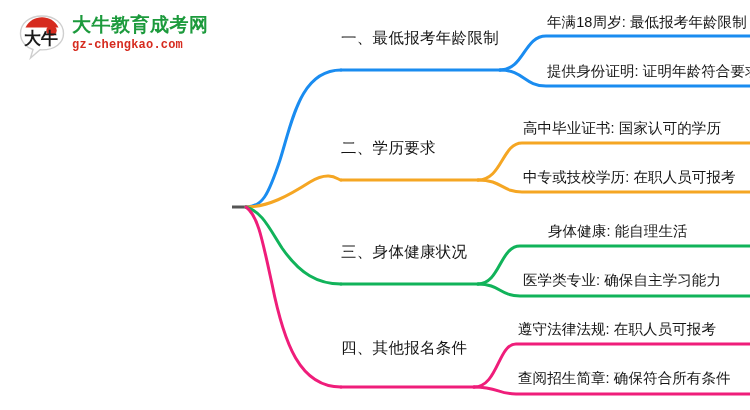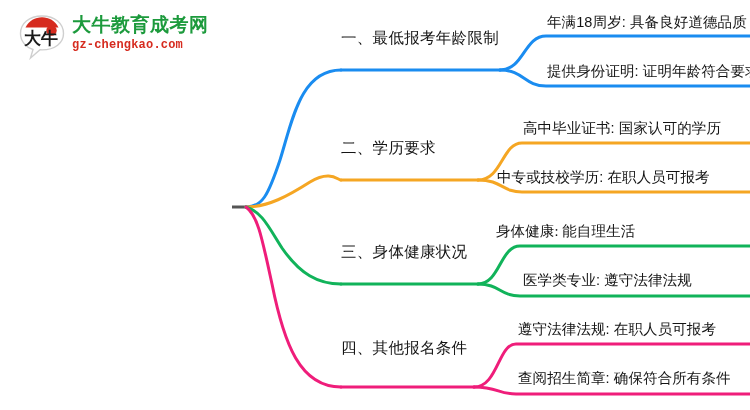--- a/index.html
+++ b/index.html
@@ -91,22 +91,22 @@
     letter-spacing: 0.1px;
   }
   #branch-0-label { left: 341px; top: 28px; }
   #branch-1-label { left: 341px; top: 138px; }
   #branch-2-label { left: 341px; top: 242px; text-align: right; }
   #branch-3-label { left: 341px; top: 338px; }
 
   #leaf-0-0 { left: 547px; top: 13px; }
   #leaf-0-1 { left: 547px; top: 62px; }
   #leaf-1-0 { left: 523px; top: 119px; }
-  #leaf-1-1 { left: 497px; top: 168px; }
-  #leaf-2-0 { left: 496px; top: 222px; font-family: Liberation Serif, serif; }
+  #leaf-1-1 { left: 523px; top: 168px; }
+  #leaf-2-0 { left: 548px; top: 222px; }
   #leaf-2-1 { left: 523px; top: 271px; }
   #leaf-3-0 { left: 518px; top: 320px; }
   #leaf-3-1 { left: 518px; top: 369px; }
 </style>
 </head>
 <body>
 
 <div id="mindmap-root">
 
   <div id="logo-block">
@@ -146,25 +146,25 @@
     <path d="M474 387 C498 387 498 344 516 344 L750 344" fill="none" stroke="#ef1d7a" stroke-width="3" stroke-linecap="round"></path>
     <path d="M474 387 C498 387 498 394 516 394 L750 394" fill="none" stroke="#ef1d7a" stroke-width="3" stroke-linecap="round"></path>
   </svg>
 
 
   <div class="node-text branch-label" id="branch-0-label">一、最低报考年龄限制</div>
   <div class="node-text branch-label" id="branch-1-label">二、学历要求</div>
   <div class="node-text branch-label" id="branch-2-label">三、身体健康状况</div>
   <div class="node-text branch-label" id="branch-3-label">四、其他报名条件</div>
 
-  <div class="node-text leaf-label" id="leaf-0-0">年满18周岁: 具备良好道德品质</div>
+  <div class="node-text leaf-label" id="leaf-0-0">年满18周岁: 最低报考年龄限制</div>
   <div class="node-text leaf-label" id="leaf-0-1">提供身份证明: 证明年龄符合要求</div>
 
   <div class="node-text leaf-label" id="leaf-1-0">高中毕业证书: 国家认可的学历</div>
   <div class="node-text leaf-label" id="leaf-1-1">中专或技校学历: 在职人员可报考</div>
 
   <div class="node-text leaf-label" id="leaf-2-0">身体健康: 能自理生活</div>
-  <div class="node-text leaf-label" id="leaf-2-1">医学类专业: 遵守法律法规</div>
+  <div class="node-text leaf-label" id="leaf-2-1">医学类专业: 确保自主学习能力</div>
 
   <div class="node-text leaf-label" id="leaf-3-0">遵守法律法规: 在职人员可报考</div>
   <div class="node-text leaf-label" id="leaf-3-1">查阅招生简章: 确保符合所有条件</div>
 
 </div>
 
 </body></html>

